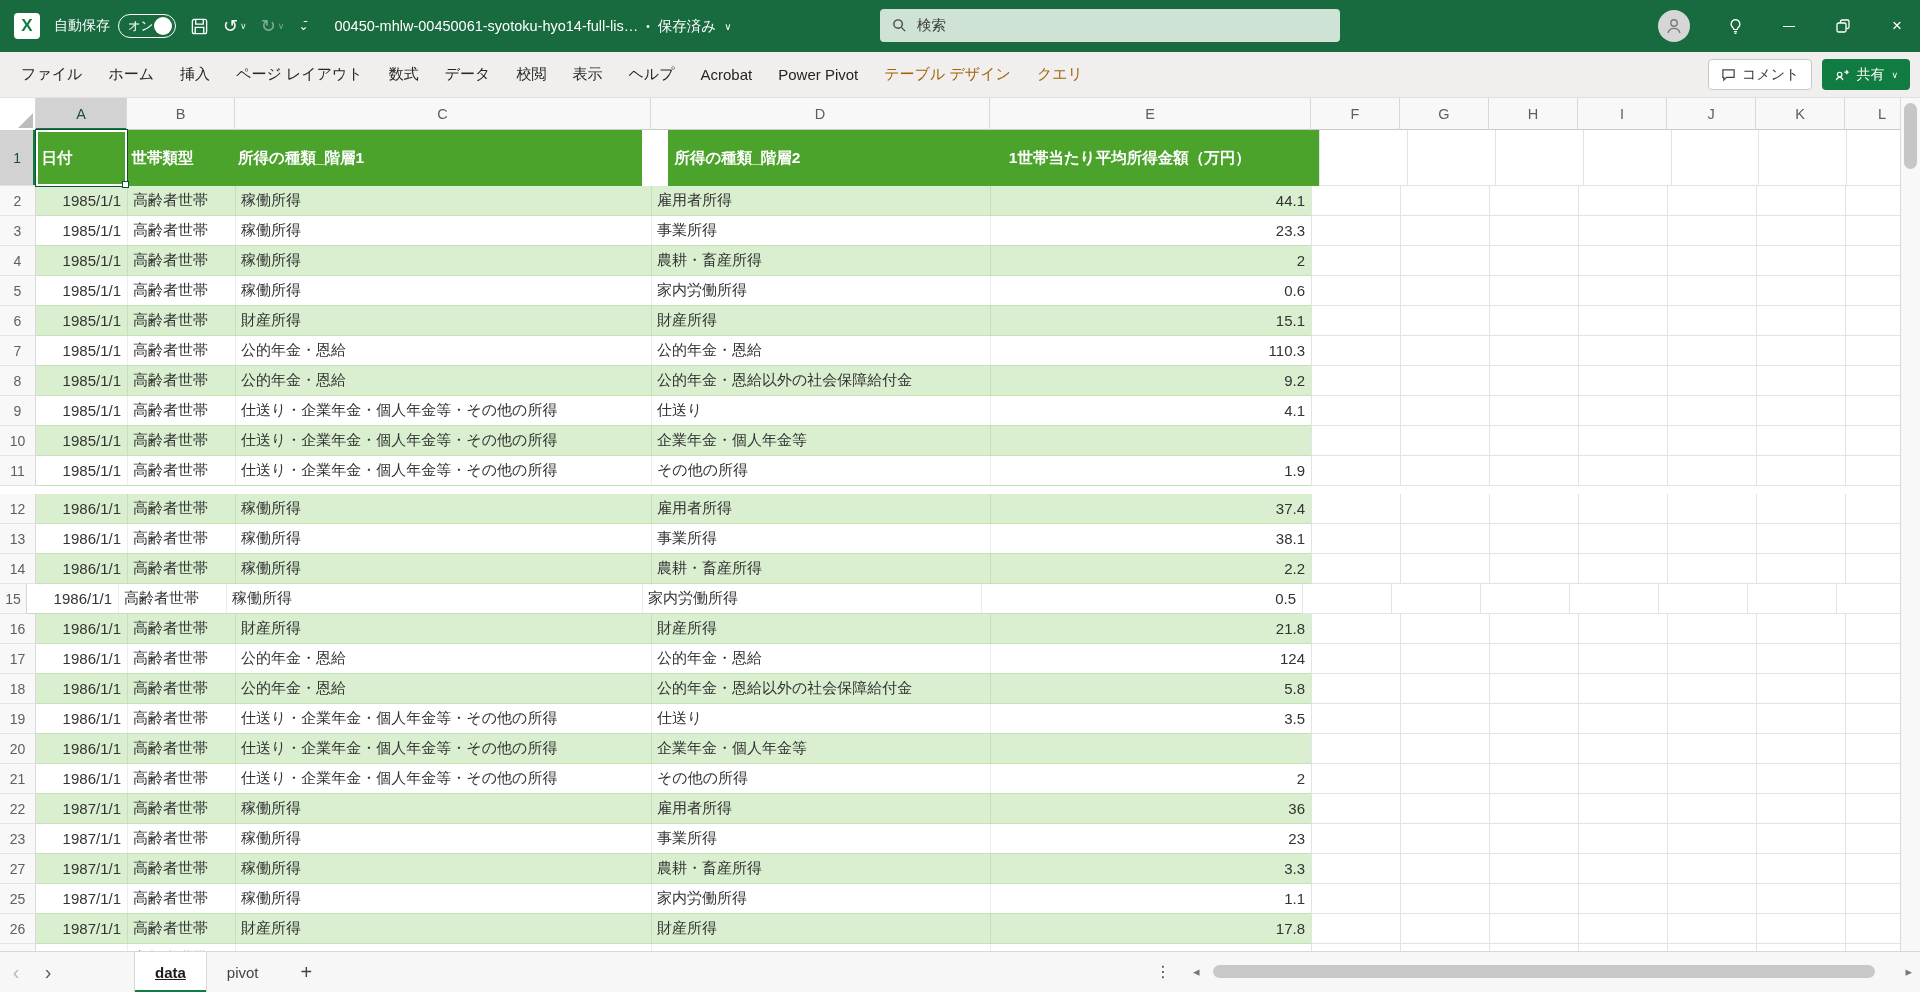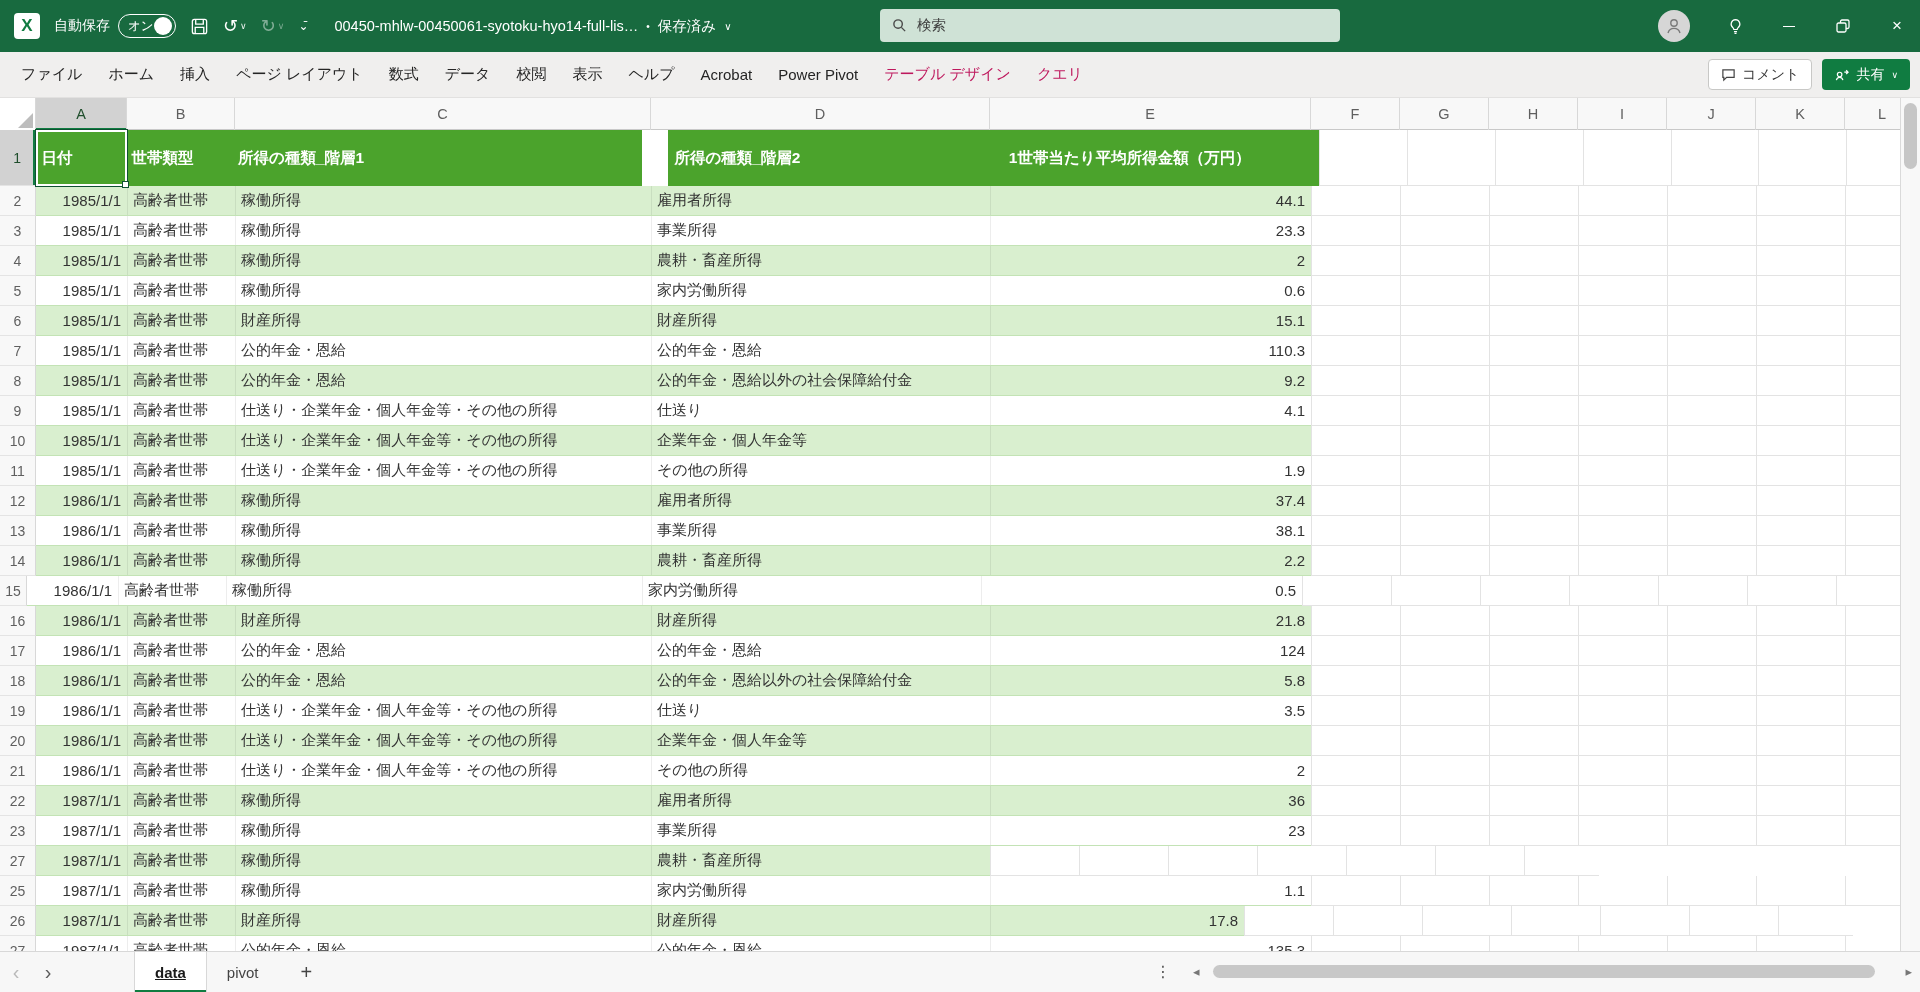--- a/index.html
+++ b/index.html
@@ -34,21 +34,21 @@
     justify-content:center; color:#fff; font-size:17px; }
   .min-glyph { width:12px; border-top:1.5px solid #fff; }
 
   
   .ribbonrow { position:absolute; left:0; top:52px; width:1920px; height:46px;
     background:#F0EFEE; border-bottom:1px solid #E2E1E0; display:flex;
     align-items:center; }
   .rtabs { display:flex; padding-left:8px; }
   .rtab { padding:0 13px; font-size:15px; color:#252525; height:46px;
     display:flex; align-items:center; white-space:nowrap; }
-  .rtab.ctx { color:#be185d; }
+  .rtab.ctx { color:#a16207; }
   .ribbon-right { position:absolute; right:10px; top:7px; display:flex; gap:10px; }
   .btn-comments { height:31px; background:#fff; border:1px solid #C8C8C6;
     border-radius:4px; display:flex; align-items:center; gap:6px; padding:0 12px;
     font-size:14px; color:#333; }
   .btn-share { height:31px; background:#107C41; border-radius:4px; display:flex;
     align-items:center; gap:7px; padding:0 12px; font-size:14px; color:#fff; }
   .btn-share .chev { font-size:9px; }
 
   
   .gridarea { position:absolute; left:0; top:98px; width:1920px; height:853px;
@@ -394,21 +394,21 @@
         <div class="cell vline" style="width: 339px;">その他の所得</div>
         <div class="cell num vline" style="width: 321px;">1.9</div>
         <div class="empty-cell" style="width: 89px;"></div>
         <div class="empty-cell" style="width: 89px;"></div>
         <div class="empty-cell" style="width: 89px;"></div>
         <div class="empty-cell" style="width: 89px;"></div>
         <div class="empty-cell" style="width: 89px;"></div>
         <div class="empty-cell" style="width: 89px;"></div>
         <div class="empty-cell" style="width: 75px;"></div>
       </div>
-      <div class="grow row-banded" style="height: 30px;">
+      <div class="grow row-banded" style="height: 30px; margin-top: 8px;">
         <div class="gut" style="width: 36px;">12</div>
         <div class="cell num" style="width: 91px;">1986/1/1</div>
         <div class="cell vline" style="width: 108px;">高齢者世帯</div>
         <div class="cell vline" style="width: 416px;">稼働所得</div>
         <div class="cell vline" style="width: 339px;">雇用者所得</div>
         <div class="cell num vline" style="width: 321px;">37.4</div>
         <div class="empty-cell" style="width: 89px;"></div>
         <div class="empty-cell" style="width: 89px;"></div>
         <div class="empty-cell" style="width: 89px;"></div>
         <div class="empty-cell" style="width: 89px;"></div>
@@ -580,20 +580,21 @@
         <div class="empty-cell" style="width: 89px;"></div>
         <div class="empty-cell" style="width: 89px;"></div>
         <div class="empty-cell" style="width: 75px;"></div>
       </div>
       <div class="grow row-banded" style="height: 30px;">
         <div class="gut" style="width: 36px;">27</div>
         <div class="cell num" style="width: 91px;">1987/1/1</div>
         <div class="cell vline" style="width: 108px;">高齢者世帯</div>
         <div class="cell vline" style="width: 416px;">稼働所得</div>
         <div class="cell vline" style="width: 339px;">農耕・畜産所得</div>
+        <div class="cell num vline" style="width: 321px;">3.3</div>
         <div class="empty-cell" style="width: 89px;"></div>
         <div class="empty-cell" style="width: 89px;"></div>
         <div class="empty-cell" style="width: 89px;"></div>
         <div class="empty-cell" style="width: 89px;"></div>
         <div class="empty-cell" style="width: 89px;"></div>
         <div class="empty-cell" style="width: 89px;"></div>
         <div class="empty-cell" style="width: 75px;"></div>
       </div>
       <div class="grow row-plain" style="height: 30px;">
         <div class="gut" style="width: 36px;">25</div>
@@ -609,21 +610,21 @@
         <div class="empty-cell" style="width: 89px;"></div>
         <div class="empty-cell" style="width: 89px;"></div>
         <div class="empty-cell" style="width: 75px;"></div>
       </div>
       <div class="grow row-banded" style="height: 30px;">
         <div class="gut" style="width: 36px;">26</div>
         <div class="cell num" style="width: 91px;">1987/1/1</div>
         <div class="cell vline" style="width: 108px;">高齢者世帯</div>
         <div class="cell vline" style="width: 416px;">財産所得</div>
         <div class="cell vline" style="width: 339px;">財産所得</div>
-        <div class="cell num vline" style="width: 254px;">17.8</div>
+        <div class="cell num vline" style="width: 321px;">17.8</div>
         <div class="empty-cell" style="width: 89px;"></div>
         <div class="empty-cell" style="width: 89px;"></div>
         <div class="empty-cell" style="width: 89px;"></div>
         <div class="empty-cell" style="width: 89px;"></div>
         <div class="empty-cell" style="width: 89px;"></div>
         <div class="empty-cell" style="width: 89px;"></div>
         <div class="empty-cell" style="width: 75px;"></div>
       </div>
       <div class="grow row-plain" style="height: 30px;">
         <div class="gut" style="width: 36px;">27</div>

